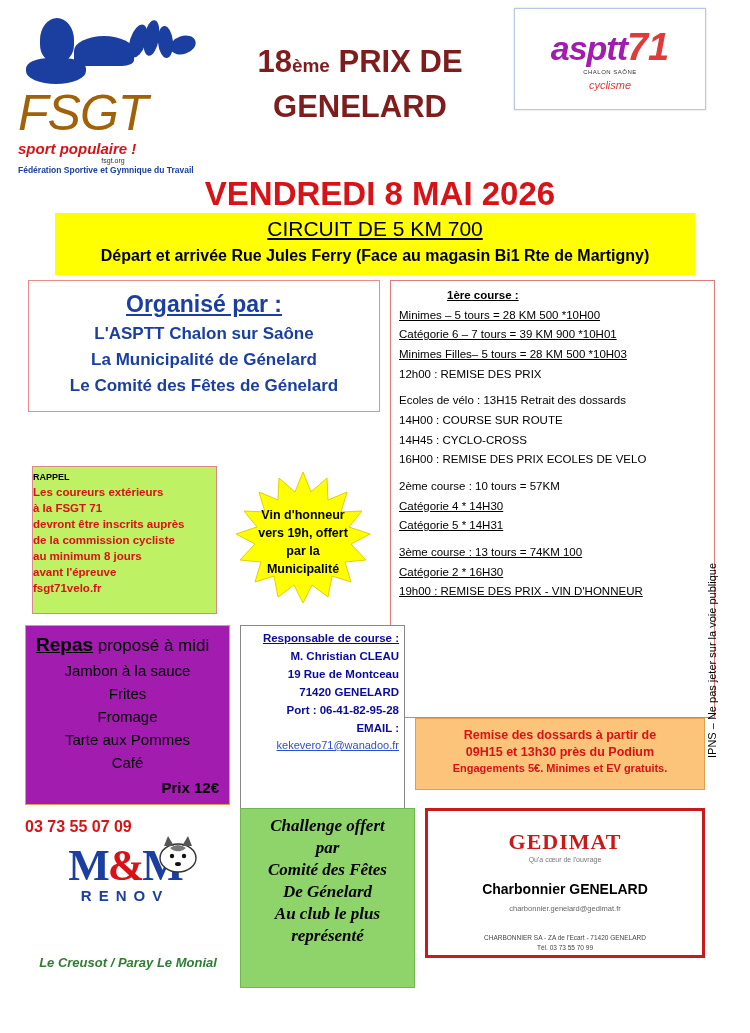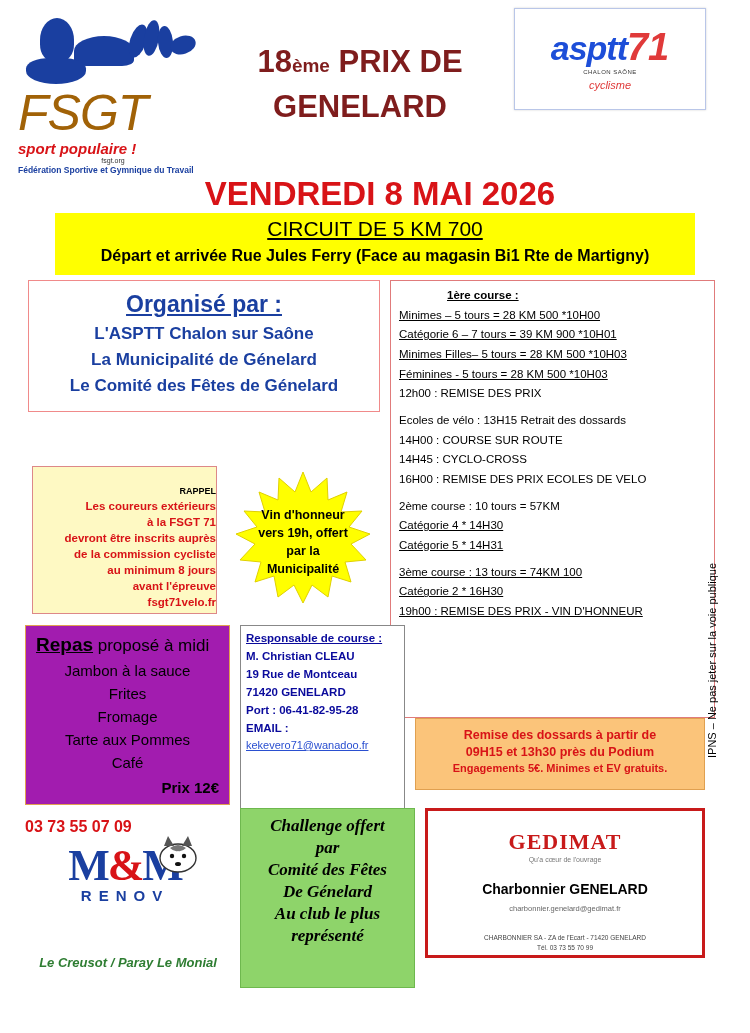--- a/index.html
+++ b/index.html
@@ -42,21 +42,21 @@
   #main-title .eme { font-size:19px; }
 
   
   #asptt-logo {
     left:514px; top:8px; width:190px; height:100px;
     border:1px solid #b9c6e8; background:#fff;
     box-shadow:0 0 2px rgba(0,0,0,.18);
     display:flex; align-items:center; justify-content:center;
   }
   .asptt-word {
-    font-weight:bold; font-size:34px; color:#1d4ed8; font-style:italic;
+    font-weight:bold; font-size:34px; color:#a21caf; font-style:italic;
     letter-spacing:-1px;
   }
   .asptt-71 { color:#e03a3a; font-size:38px; font-weight:bold; font-style:italic;}
   .asptt-small { font-size:6px; color:#333; display:block; letter-spacing:.5px;}
   .asptt-cyc { font-size:11px; color:#e03a3a; font-style:italic; }
 
   
   #date-line {
     left:150px; top:175px; width:460px; text-align:center;
     color:#d81317; font-weight:bold; font-size:33px;
@@ -97,22 +97,22 @@
     padding:6px 8px; box-sizing:border-box;
   }
   .pg { font-size:11.5px; color:#000; margin:0 0 3px 0; line-height:1.45; }
   .pg.u { text-decoration:underline; }
   .pg.b { font-weight:bold;margin-left:48px; }
   .pg.sp { margin-top:10px; }
 
   
   #rappel-box {
     left:32px; top:466px; width:185px; height:148px;
-    border:1px solid #d88; background:#fef9c3;
-    text-align:right; box-sizing:border-box; padding-top:19px;
+    border:1px solid #d88; background:#bef264;
+    text-align:left; box-sizing:border-box; padding-top:5px;
   }
   #rappel-title { font-size:9px; font-weight:bold; color:#000; }
   .rappel-line { font-size:11.5px; color:#d81317; font-weight:bold; margin-top:4px; }
 
   
   #vin-star {
     left:228px; top:470px; width:150px; height:135px;
   }
   #vin-star-text {
     position:absolute; left:0; top:36px; width:150px; text-align:center;
@@ -127,21 +127,21 @@
   }
   #repas-title { font-size:17px; color:#000; }
   #repas-title .big { font-size:19px; font-weight:bold; text-decoration:underline; }
   .repas-item { text-align:center; font-size:15px; margin-top:6px; }
   #repas-prix { text-align:right; font-size:15px; font-weight:bold; margin-top:8px; }
 
   
   #resp-box {
     left:240px; top:625px; width:165px; height:229px;
     border:1px solid #888; background:#fff;
-    box-sizing:border-box; padding:6px 5px; text-align:left;
+    box-sizing:border-box; padding:6px 5px; text-align:right;
   }
   #resp-title { font-size:11.5px; font-weight:bold; color:#0a0a9c; text-decoration:underline; }
   .resp-line { font-size:11.5px; color:#0a0a9c; font-weight:bold; margin-top:6px; }
   .resp-mail { font-size:11px; color:#2a4fd0; text-decoration:underline; margin-top:5px; }
 
   
   #dossards-box {
     left:415px; top:718px; width:290px; height:72px;
     border:1px solid #e0a050; background:#fbc47a;
     box-sizing:border-box; padding-top:6px; text-align:center;
@@ -253,21 +253,20 @@
   <div class="org-line">L'ASPTT Chalon sur Saône</div>
   <div class="org-line">La Municipalité de Génelard</div>
   <div class="org-line">Le Comité des Fêtes de Génelard</div>
 </div>
 
 <div class="abs" id="programme-box">
   <p class="pg u b">1ère course :</p>
   <p class="pg u">Minimes – 5 tours =     28 KM 500 *10H00</p>
   <p class="pg u">Catégorie 6 – 7 tours = 39 KM 900 *10H01</p>
   <p class="pg u">Minimes Filles– 5 tours = 28 KM 500 *10H03</p>
-  <p class="pg u">Féminines - 5 tours =   28 KM 500 *10H03</p>
   <p class="pg">12h00 :   REMISE DES PRIX</p>
   <p class="pg sp"> Ecoles de vélo : 13H15 Retrait des dossards</p>
   <p class="pg">14H00 : COURSE SUR ROUTE</p>
   <p class="pg">14H45 : CYCLO-CROSS</p>
   <p class="pg">16H00 : REMISE DES PRIX ECOLES DE VELO</p>
   <p class="pg sp"> 2ème course : 10 tours = 57KM</p>
   <p class="pg u">Catégorie 4 * 14H30</p>
   <p class="pg u">Catégorie 5 * 14H31</p>
   <p class="pg u sp">3ème course :  13 tours = 74KM 100</p>
   <p class="pg u">Catégorie 2 * 16H30</p>

